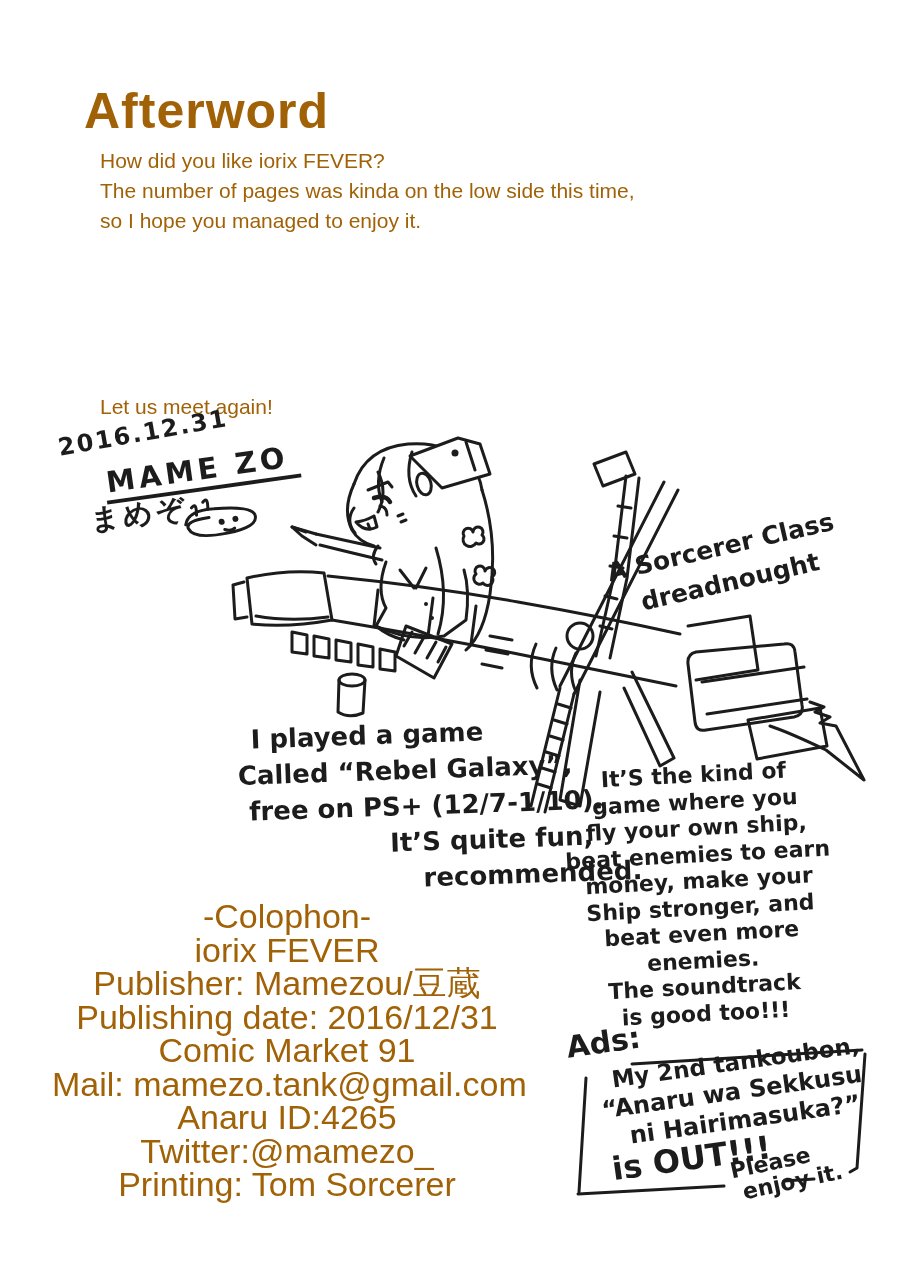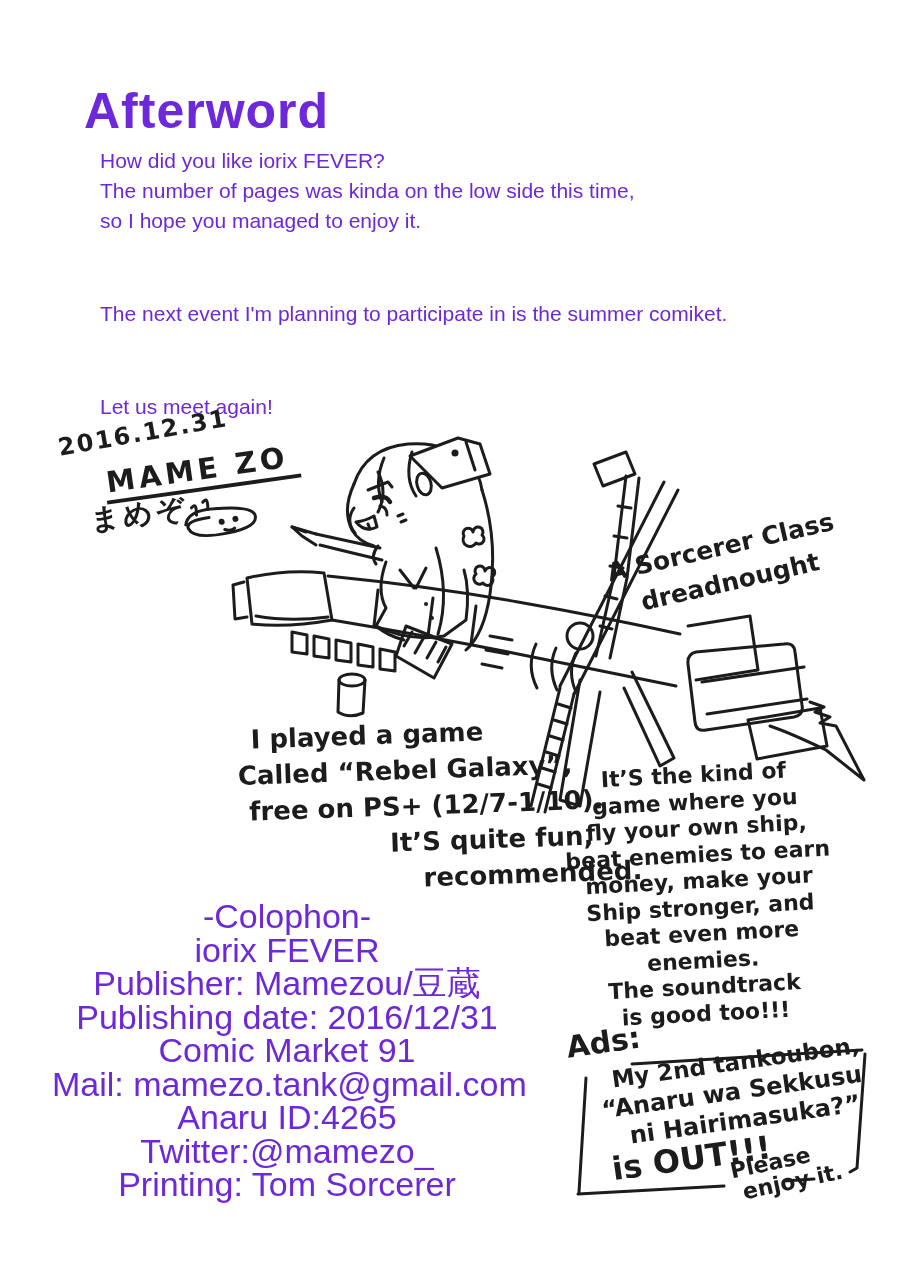--- a/index.html
+++ b/index.html
@@ -5,21 +5,21 @@
   html,body{margin:0;padding:0;background:#e8e8e8;}
   .page{
     position:relative;width:898px;height:1280px;margin:0 auto;
     background:#ffffff;color:#1c1c1c;overflow:hidden;
     font-family:"Liberation Sans",sans-serif;
   }
   .abs{position:absolute;}
   .line{white-space:nowrap;}
 
   
-  .print{font-family:"Liberation Sans",sans-serif;color:#6d28d9;}
+  .print{font-family:"Liberation Sans",sans-serif;color:#a16207;}
   .page-title{left:84px;top:82px;font-size:50px;font-weight:700;letter-spacing:1px;}
   .body-block{left:100px;font-size:21px;line-height:30px;font-weight:500;}
   .para1{top:146px;}
   .para2{top:299px;}
   .closing{top:392px;}
 
   
   .hand{font-family:"DejaVu Sans",sans-serif;font-weight:700;color:#1c1c1c;}
   .sig-date{left:56px;top:434px;font-size:24px;transform:rotate(-10deg);transform-origin:left top;letter-spacing:2px;}
   .sig-name{left:102px;top:466px;font-size:29px;transform:rotate(-8deg);transform-origin:left top;
@@ -60,21 +60,20 @@
 
   <div class="abs print page-title">Afterword</div>
 
   <div class="abs print body-block para1">
     <div class="line">How did you like iorix FEVER?</div>
     <div class="line">The number of pages was kinda on the low side this time,</div>
     <div class="line">so I hope you managed to enjoy it.</div>
   </div>
 
   <div class="abs print body-block para2">
-    <div class="line">The next event I'm planning to participate in is the summer comiket.</div>
   </div>
 
   <div class="abs print body-block closing">Let us meet again!</div>
 
   <div class="abs hand sig-date">2016.12.31</div>
   <div class="abs hand sig-name">MAME ZO</div>
   <div class="abs hand sig-kana">まめぞ</div>
   <svg class="abs sig-doodle" width="90" height="46" viewBox="0 0 90 46">
     <g class="sketch">
       <path d="M18,10 q6,-6 4,8 M30,6 q6,-6 4,8"></path>

